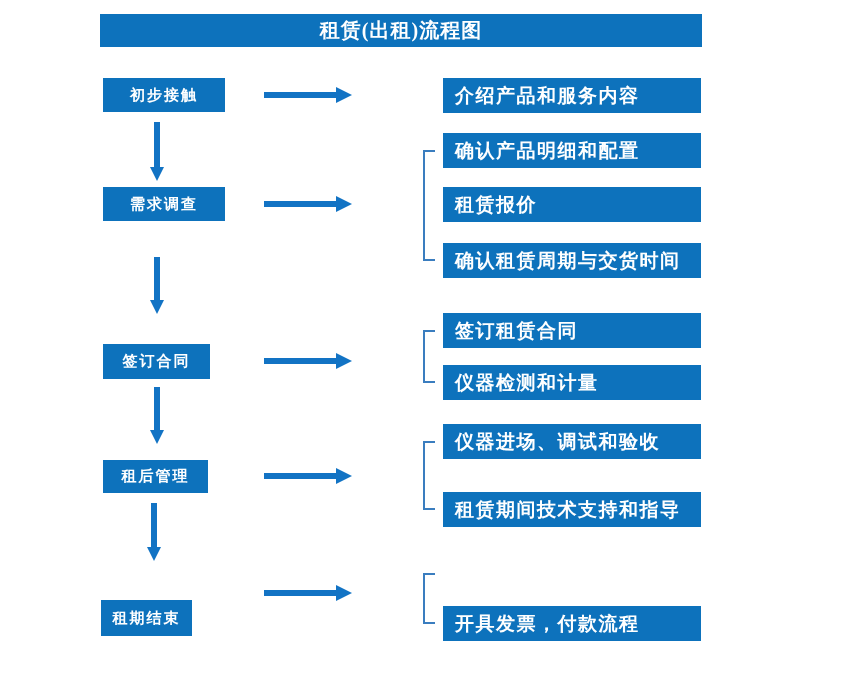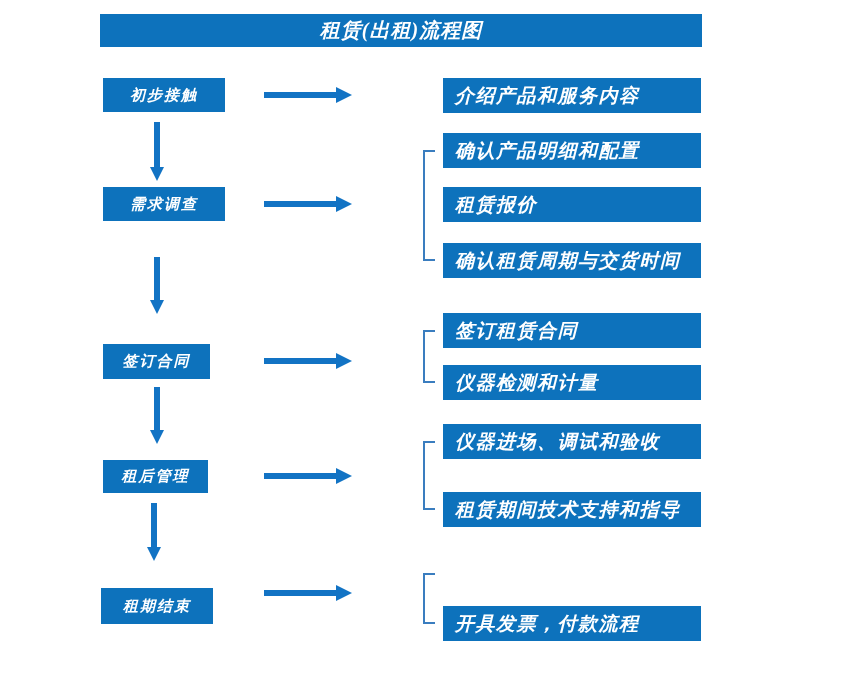--- a/index.html
+++ b/index.html
@@ -7,21 +7,20 @@
     padding: 0;
     background: #ffffff;
     font-family: "Liberation Serif", "DejaVu Serif", serif;
   }
   .canvas {
     position: relative;
     width: 844px;
     height: 688px;
     background: #ffffff;
     overflow: hidden;
-    font-style: italic;
   }
   .title-bar {
     position: absolute;
     left: 100px; top: 14px;
     width: 602px; height: 33px;
     background: var(--box-blue);
     color: #ffffff;
     font-weight: bold;
     font-size: 20px;
     letter-spacing: 1px;
@@ -98,21 +97,21 @@
 <body>
 
 <div class="canvas">
 
   <div class="title-bar">租赁(出租)流程图</div>
 
   <div class="step" style="left:103px;top:78px;width:122px;height:34px">初步接触</div>
   <div class="step" style="left:103px;top:187px;width:122px;height:34px">需求调查</div>
   <div class="step" style="left:103px;top:344px;width:107px;height:35px">签订合同</div>
   <div class="step" style="left:103px;top:460px;width:105px;height:33px">租后管理</div>
-  <div class="step" style="left:101px;top:588px;width:112px;height:36px">租期结束</div>
+  <div class="step" style="left:101px;top:600px;width:91px;height:36px">租期结束</div>
 
   <div class="v-arrow" style="left:154px;top:122px;height:45px"></div>
   <div class="v-arrow" style="left:154px;top:257px;height:43px"></div>
   <div class="v-arrow" style="left:154px;top:387px;height:43px"></div>
   <div class="v-arrow" style="left:151px;top:503px;height:44px"></div>
 
   <div class="h-arrow" style="left:264px;top:92px"></div>
   <div class="h-arrow" style="left:264px;top:201px"></div>
   <div class="h-arrow" style="left:264px;top:358px"></div>
   <div class="h-arrow" style="left:264px;top:473px"></div>

